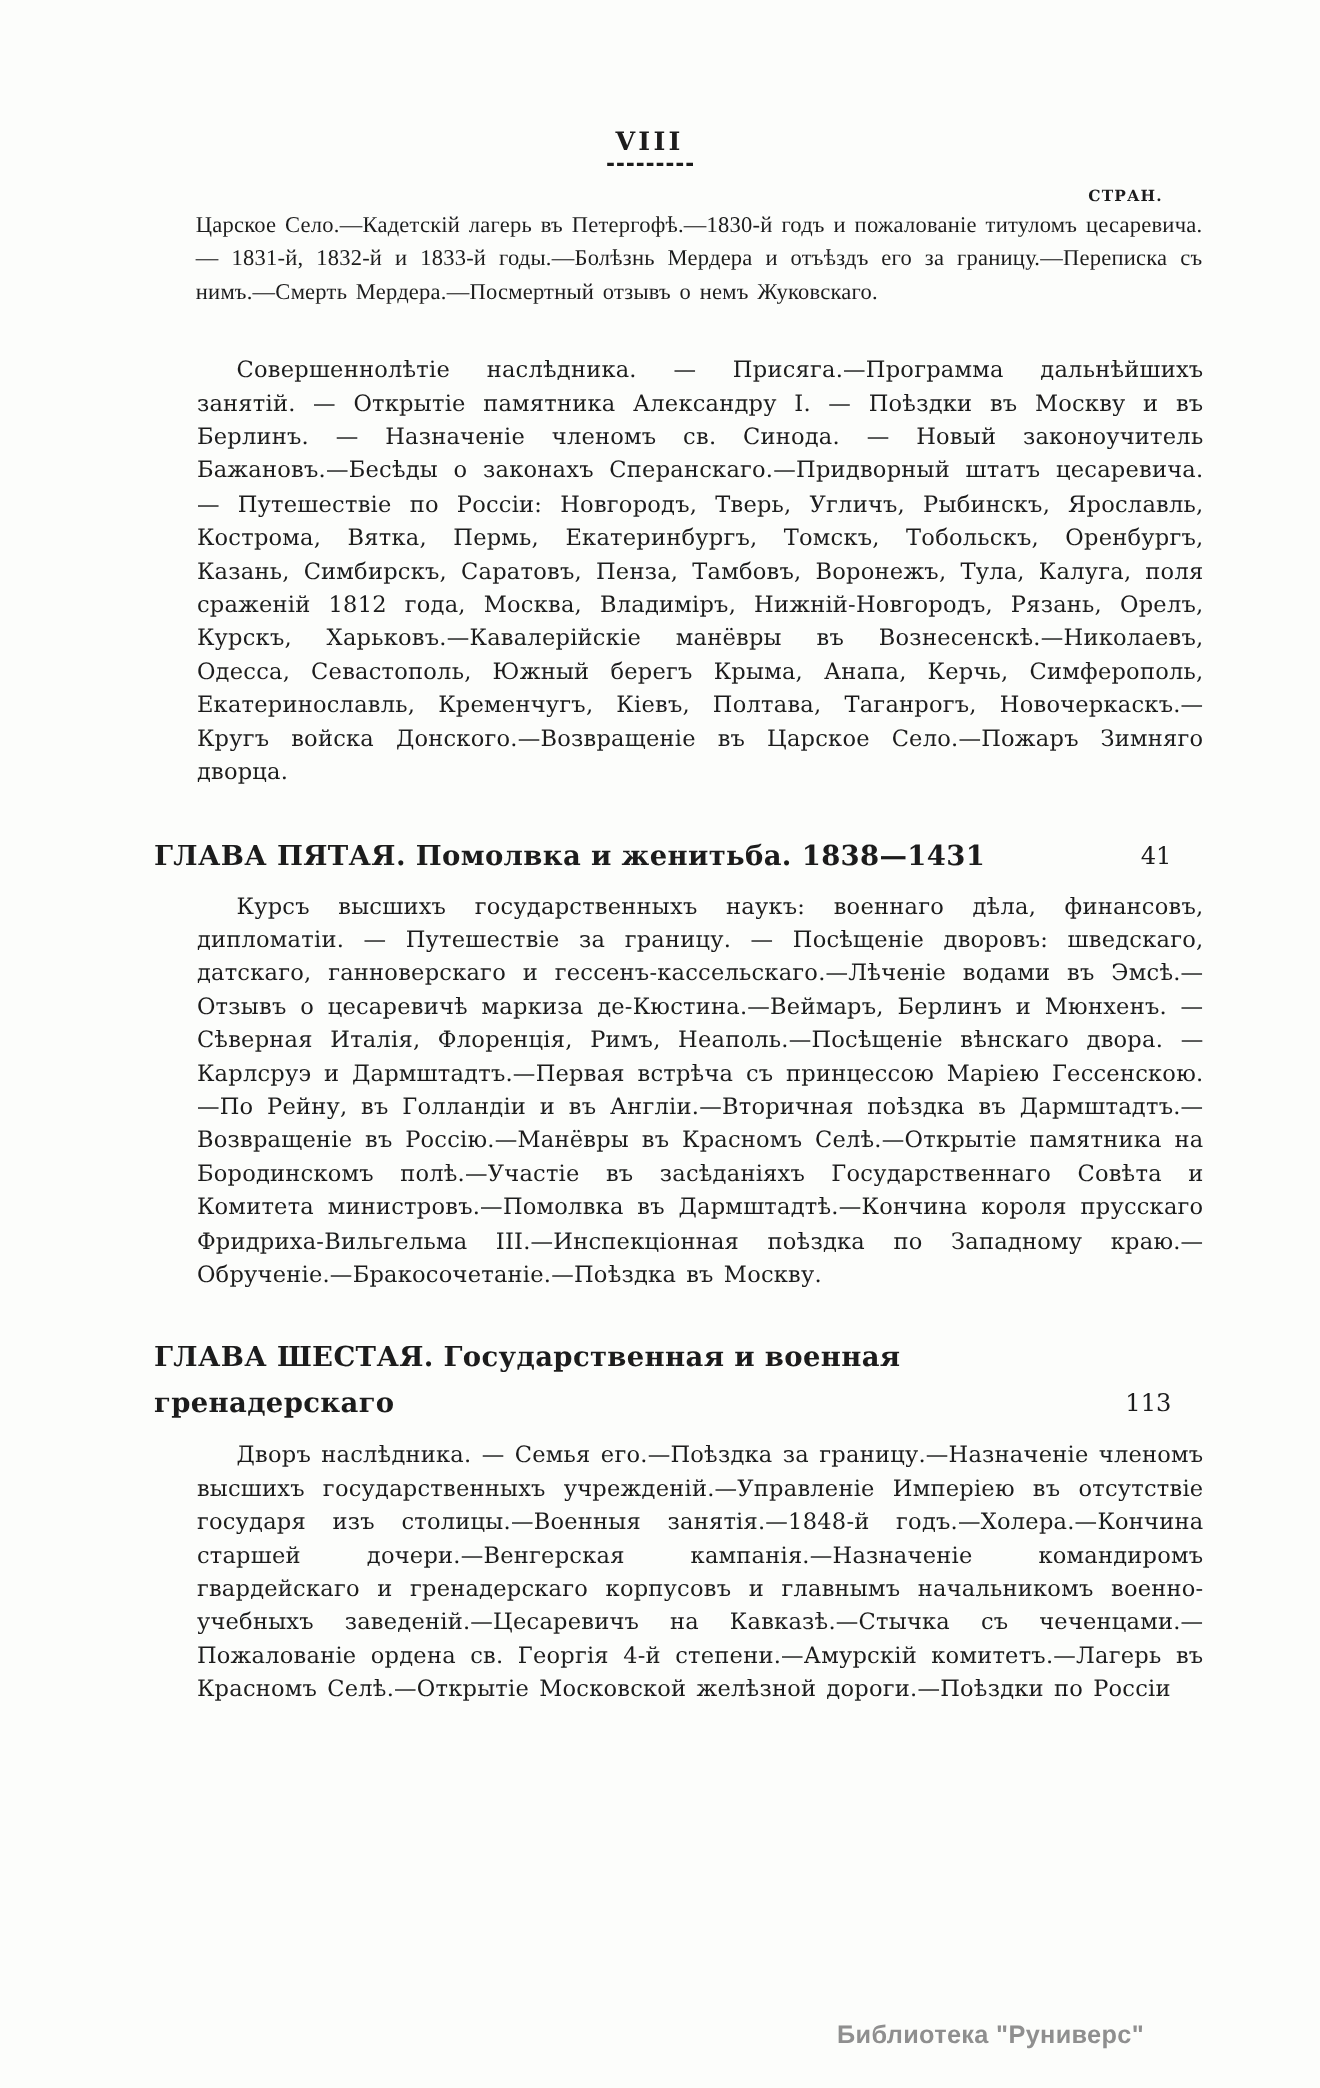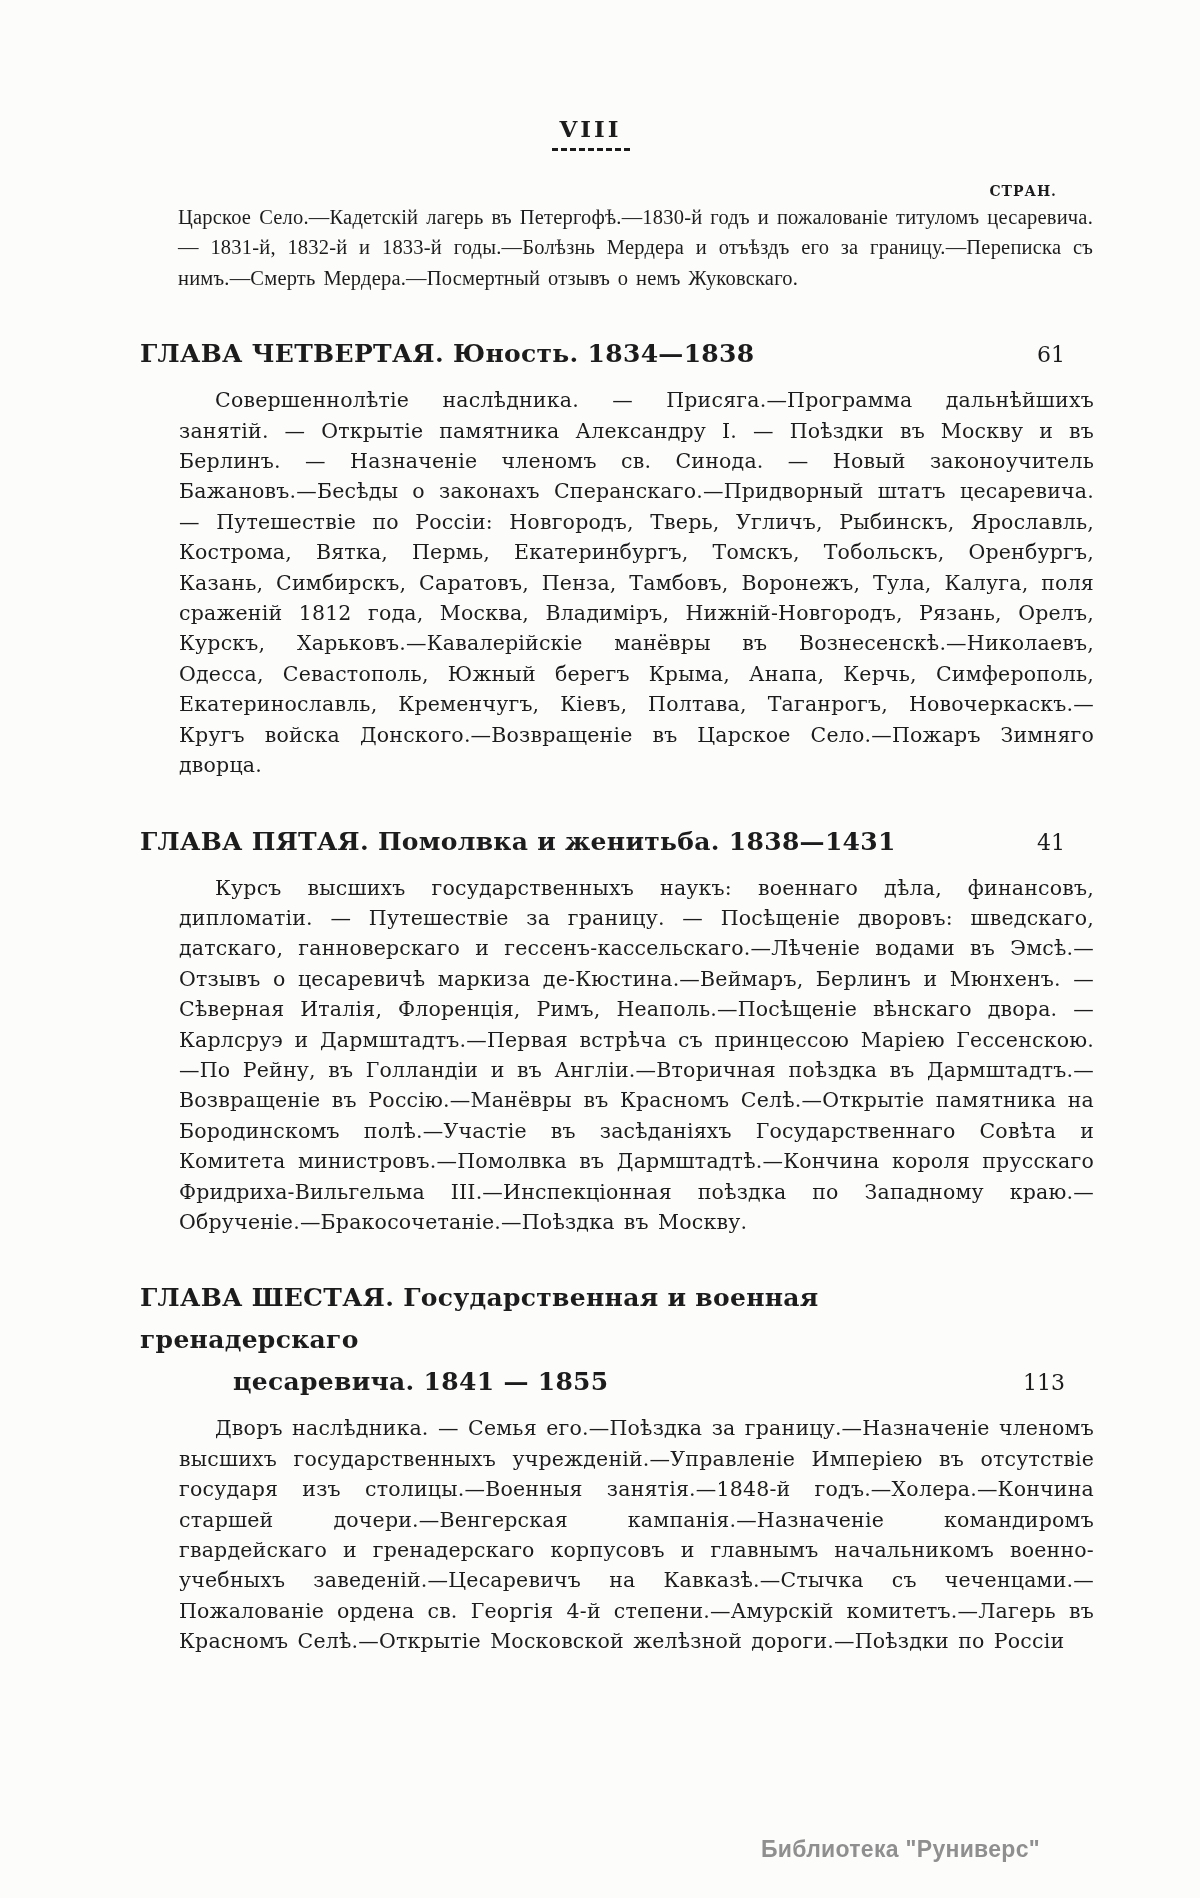--- a/index.html
+++ b/index.html
@@ -33,21 +33,21 @@
     line-height: 26px;
   }
   .folio-rule {
     width: 78px;
     height: 0;
     margin: 6px auto 0 auto;
     border-bottom: 3px dashed #1c1c1c;
   }
   
   .column-header {
-    margin-top: 16px;
+    margin-top: 4px;
     text-align: right;
     padding-right: 36px;
     font-size: 14px;
     font-weight: bold;
     letter-spacing: 1px;
     line-height: 14px;
   }
   
   .para {
     margin-left: 38px;
@@ -116,44 +116,37 @@
   <div class="folio-wrap">
     <div class="folio">VIII</div>
     <div class="folio-rule"></div>
   </div>
 
   <div class="column-header">СТРАН.</div>
 
   <p class="para continuation">Царское Село.—Кадетскій лагерь въ Петергофѣ.—1830-й годъ и пожалованіе титуломъ цесаревича. — 1831-й, 1832-й и 1833-й годы.—Болѣзнь Мердера и отъѣздъ его за границу.—Переписка съ нимъ.—Смерть Мердера.—Посмертный отзывъ о немъ Жуковскаго.</p>
 
   <div class="chapter">
-    <div class="chapter-head">
-      <div class="chapter-title">
-        <div>ГЛАВА ЧЕТВЕРТАЯ. Юность. 1834—1838</div>
-      </div>
-      <div class="chapter-page">61</div>
-    </div>
     <p class="para summary">Совершеннолѣтіе наслѣдника. — Присяга.—Программа дальнѣйшихъ занятій. — Открытіе памятника Александру I. — Поѣздки въ Москву и въ Берлинъ. — Назначеніе членомъ св. Синода. — Новый законоучитель Бажановъ.—Бесѣды о законахъ Сперанскаго.—Придворный штатъ цесаревича. — Путешествіе по Россіи: Новгородъ, Тверь, Угличъ, Рыбинскъ, Ярославль, Кострома, Вятка, Пермь, Екатеринбургъ, Томскъ, Тобольскъ, Оренбургъ, Казань, Симбирскъ, Саратовъ, Пенза, Тамбовъ, Воронежъ, Тула, Калуга, поля сраженій 1812 года, Москва, Владиміръ, Нижній-Новгородъ, Рязань, Орелъ, Курскъ, Харьковъ.—Кавалерійскіе манёвры въ Вознесенскѣ.—Николаевъ, Одесса, Севастополь, Южный берегъ Крыма, Анапа, Керчь, Симферополь, Екатеринославль, Кременчугъ, Кіевъ, Полтава, Таганрогъ, Новочеркаскъ.—Кругъ войска Донского.—Возвращеніе въ Царское Село.—Пожаръ Зимняго дворца.</p>
   </div>
 
   <div class="chapter">
     <div class="chapter-head">
       <div class="chapter-title">
         <div>ГЛАВА ПЯТАЯ. Помолвка и женитьба. 1838—1431</div>
       </div>
       <div class="chapter-page">41</div>
     </div>
     <p class="para summary">Курсъ высшихъ государственныхъ наукъ: военнаго дѣла, финансовъ, дипломатіи. — Путешествіе за границу. — Посѣщеніе дворовъ: шведскаго, датскаго, ганноверскаго и гессенъ-кассельскаго.—Лѣченіе водами въ Эмсѣ.—Отзывъ о цесаревичѣ маркиза де-Кюстина.—Веймаръ, Берлинъ и Мюнхенъ. — Сѣверная Италія, Флоренція, Римъ, Неаполь.—Посѣщеніе вѣнскаго двора. — Карлсруэ и Дармштадтъ.—Первая встрѣча съ принцессою Маріею Гессенскою.—По Рейну, въ Голландіи и въ Англіи.—Вторичная поѣздка въ Дармштадтъ.—Возвращеніе въ Россію.—Манёвры въ Красномъ Селѣ.—Открытіе памятника на Бородинскомъ полѣ.—Участіе въ засѣданіяхъ Государственнаго Совѣта и Комитета министровъ.—Помолвка въ Дармштадтѣ.—Кончина короля прусскаго Фридриха-Вильгельма III.—Инспекціонная поѣздка по Западному краю.—Обрученіе.—Бракосочетаніе.—Поѣздка въ Москву.</p>
   </div>
 
   <div class="chapter">
     <div class="chapter-head">
       <div class="chapter-title">
         <div>ГЛАВА ШЕСТАЯ. Государственная и военная гренадерскаго</div>
-        <div class="title-line-2">цесаревича. 1841 — 1855</div>
       </div>
       <div class="chapter-page">113</div>
     </div>
     <p class="para summary">Дворъ наслѣдника. — Семья его.—Поѣздка за границу.—Назначеніе членомъ высшихъ государственныхъ учрежденій.—Управленіе Имперіею въ отсутствіе государя изъ столицы.—Военныя занятія.—1848-й годъ.—Холера.—Кончина старшей дочери.—Венгерская кампанія.—Назначеніе командиромъ гвардейскаго и гренадерскаго корпусовъ и главнымъ начальникомъ военно-учебныхъ заведеній.—Цесаревичъ на Кавказѣ.—Стычка съ чеченцами.—Пожалованіе ордена св. Георгія 4-й степени.—Амурскій комитетъ.—Лагерь въ Красномъ Селѣ.—Открытіе Московской желѣзной дороги.—Поѣздки по Россіи</p>
   </div>
 
   <div class="watermark">Библиотека "Руниверс"</div>
 
 </div>
 

